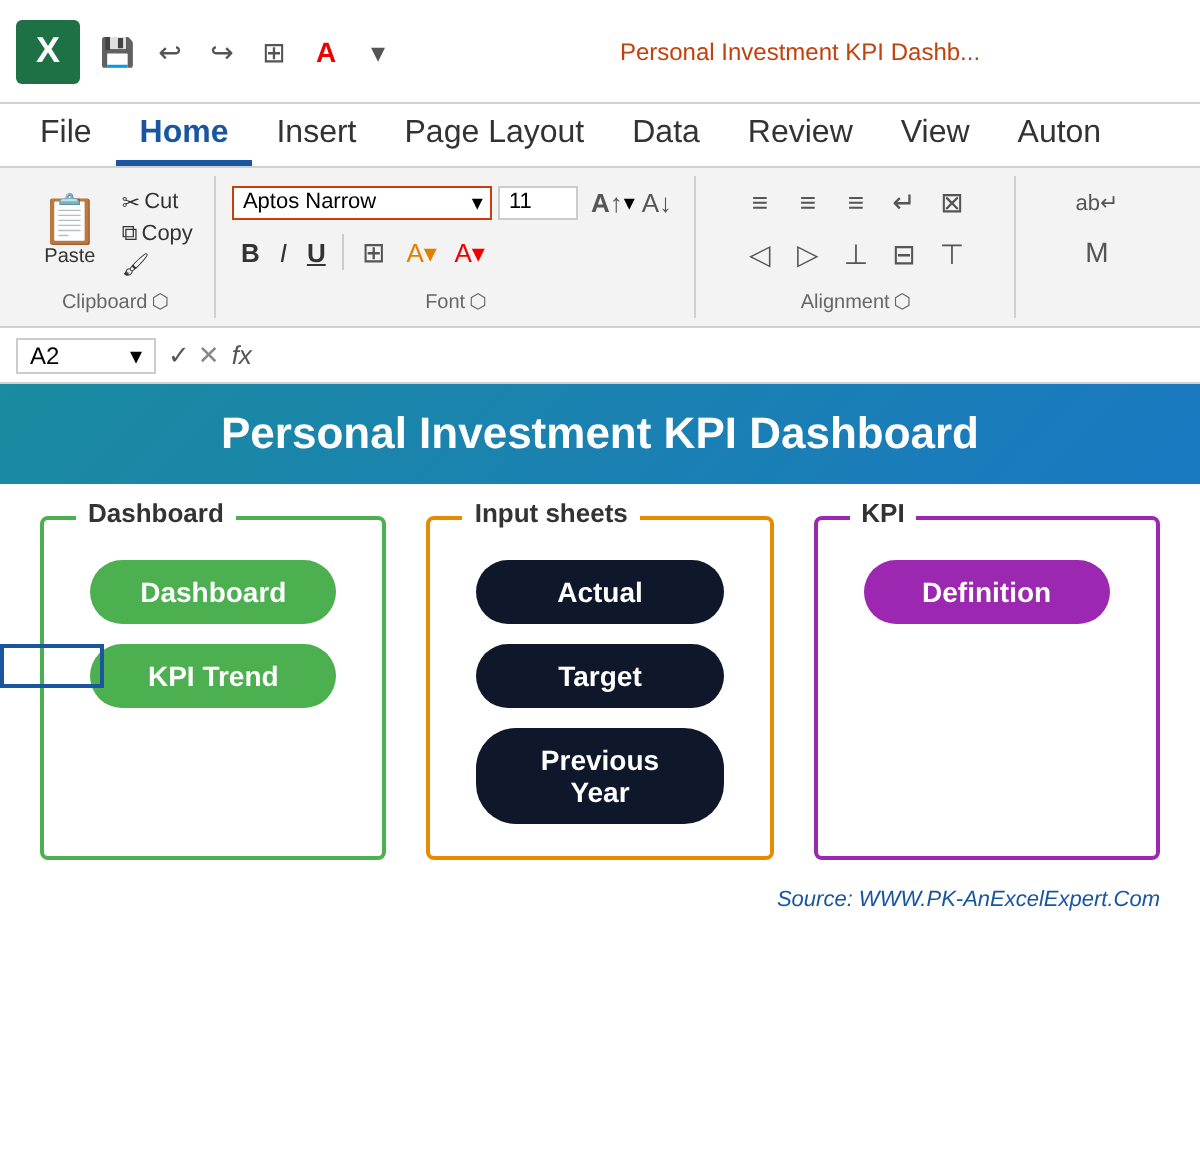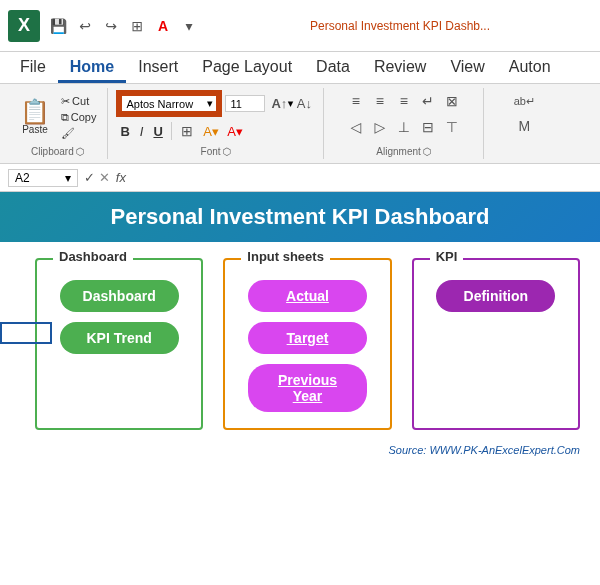--- a/index.html
+++ b/index.html
@@ -144,25 +144,25 @@
       font-size: 11px;
       cursor: pointer;
       padding: 1px 3px;
       color: #333;
       display: flex; align-items: center; gap: 2px;
     }
     .font-selector {
       display: flex; flex-direction: column; gap: 3px;
     }
     .font-dropdown {
-      border: 6px solid #c2410c;
+      border: 1px solid #c2410c;
       background: #fff;
       padding: 1px 4px;
       font-size: 11px;
-      width: 106px;
+      width: 130px;
       display: flex; align-items: center; justify-content: space-between;
       cursor: pointer;
     }
     .font-size-row {
       display: flex; gap: 3px; align-items: center;
     }
     .font-size-box {
       border: 1px solid #ccc;
       background: #fff;
       padding: 1px 4px;
@@ -212,21 +212,21 @@
       padding: 12px 20px;
       text-align: center;
     }
     .dashboard-title {
       color: #fff;
       font-size: 22px;
       font-weight: 700;
     }
 
     .dashboard-content {
-      padding: 16px 20px 10px 35px;
+      padding: 16px 20px 10px 20px;
       display: flex;
       gap: 20px;
       position: relative;
       justify-content: space-between;
     }
 
     .nav-section {
       flex: 1;
       border: 2px solid;
       border-radius: 4px;
@@ -261,21 +261,21 @@
       border-radius: 20px;
       padding: 8px 20px;
       font-size: 14px;
       font-weight: 600;
       color: #fff;
       cursor: pointer;
       width: 90%;
       text-align: center;
     }
     .nav-btn.green { background: #4caf50; }
-    .nav-btn.orange { background: #d946ef; text-decoration: underline; }
+    .nav-btn.orange { background: #0f172a; }
     .nav-btn.purple { background: #9c27b0; }
 
     .source-footer {
       text-align: right;
       padding: 4px 20px 8px 20px;
       font-size: 11px;
       color: #1a56a0;
       font-style: italic;
     }
   </style>

